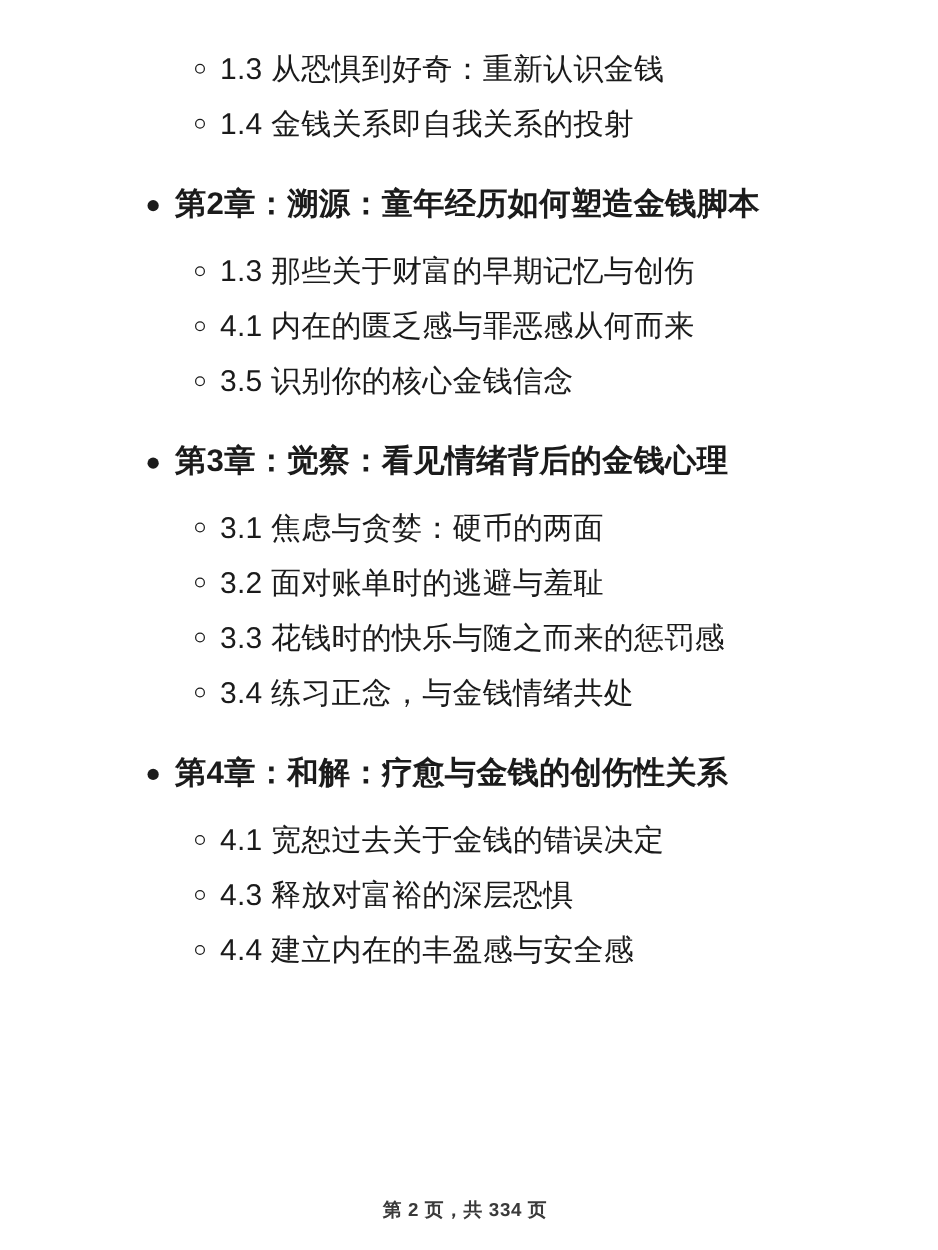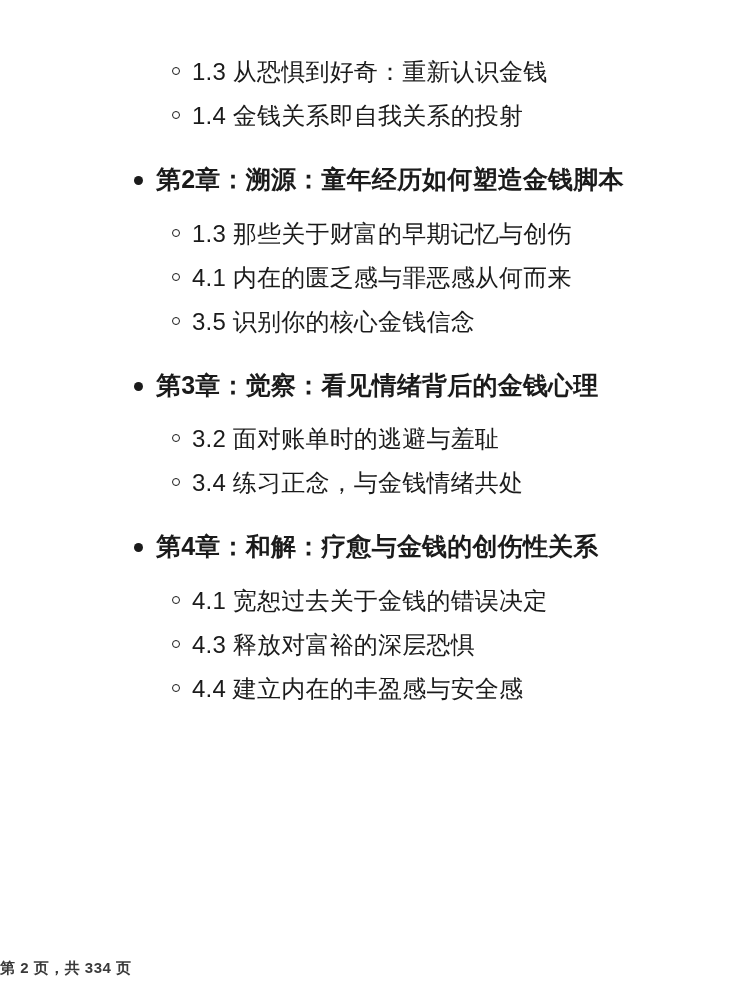--- a/index.html
+++ b/index.html
@@ -17,21 +17,21 @@
   }
   .page {
     box-sizing: border-box;
     width: 750px;
     height: 1000px;
     padding: 38px 60px 0 60px;
     position: relative;
   }
   .toc {
     list-style: none;
-    margin: 16px;
+    margin: 0;
     padding: 0;
   }
   
   .lvl1 {
     position: relative;
     font-size: 25px;
     font-weight: 700;
     line-height: 1.42;
     margin: 0 0 6px 0;
     padding-left: 80px;
@@ -67,20 +67,21 @@
     border-radius: 50%;
     border: 1.6px solid #1b1b1b;
     background: transparent;
     box-sizing: border-box;
   }
   .footer {
     position: absolute;
     left: 0;
     right: 6px;
     bottom: 22px;
+    text-align: center;
     font-size: 15px;
     font-weight: 700;
     color: #3a3a3a;
     letter-spacing: 0.5px;
   }
 </style>
 </head>
 <body>
 
 <div class="page">
@@ -89,21 +90,23 @@
       <li class="lvl2">1.4 金钱关系即自我关系的投射</li>
       <div style="height: 20px;"></div>
       <li class="lvl1">第2章：溯源：童年经历如何塑造金钱脚本</li>
       <div style="height: 12px;"></div>
       <li class="lvl2">1.3 那些关于财富的早期记忆与创伤</li>
       <li class="lvl2">4.1 内在的匮乏感与罪恶感从何而来</li>
       <li class="lvl2">3.5 识别你的核心金钱信念</li>
       <div style="height: 20px;"></div>
       <li class="lvl1">第3章：觉察：看见情绪背后的金钱心理</li>
       <div style="height: 12px;"></div>
+      <li class="lvl2">3.1 焦虑与贪婪：硬币的两面</li>
       <li class="lvl2">3.2 面对账单时的逃避与羞耻</li>
+      <li class="lvl2">3.3 花钱时的快乐与随之而来的惩罚感</li>
       <li class="lvl2">3.4 练习正念，与金钱情绪共处</li>
       <div style="height: 20px;"></div>
       <li class="lvl1">第4章：和解：疗愈与金钱的创伤性关系</li>
       <div style="height: 12px;"></div>
       <li class="lvl2">4.1 宽恕过去关于金钱的错误决定</li>
       <li class="lvl2">4.3 释放对富裕的深层恐惧</li>
       <li class="lvl2">4.4 建立内在的丰盈感与安全感</li>
     </ul>
   <div class="footer">第 2 页，共 334 页</div>
 </div>

